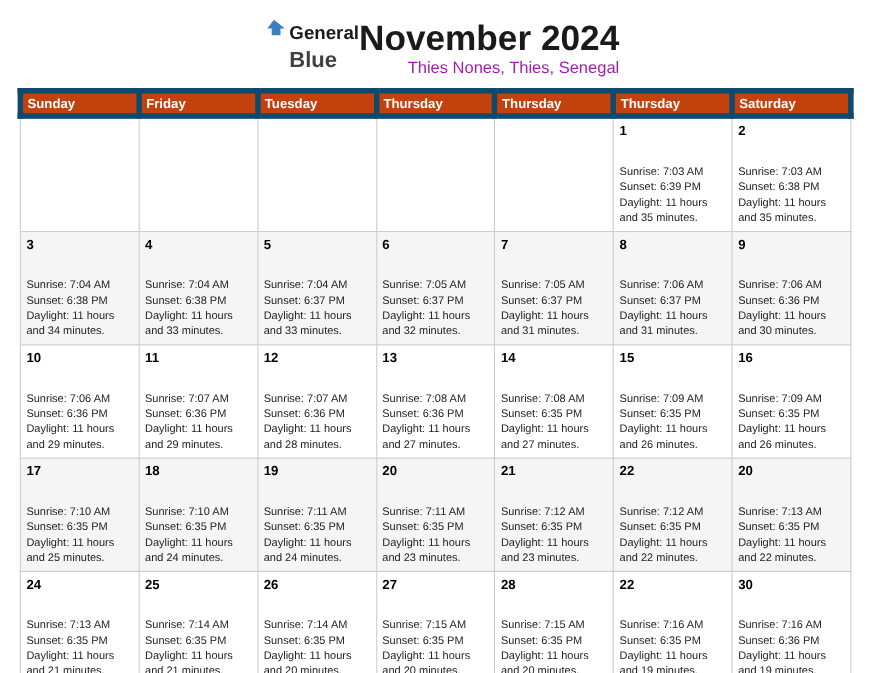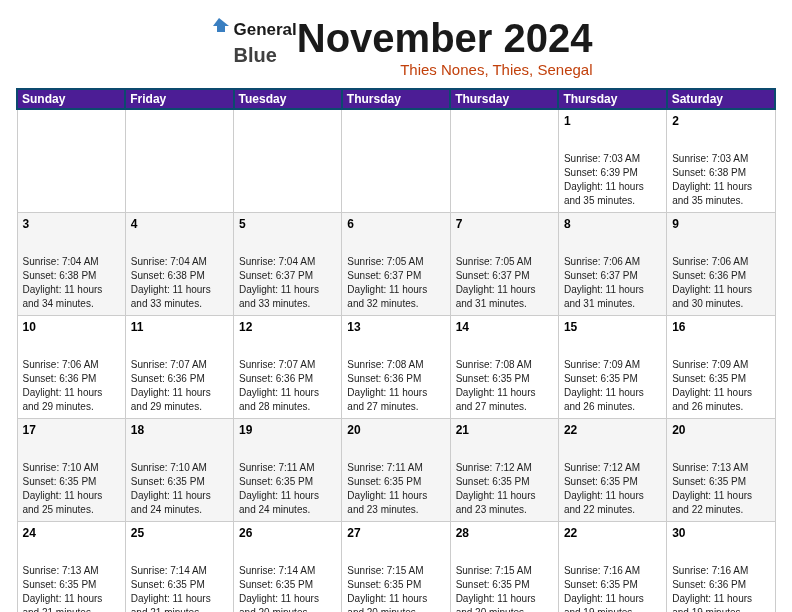--- a/index.html
+++ b/index.html
@@ -18,41 +18,41 @@
     }
     .logo {
       display: flex;
       align-items: center;
       gap: 4px;
     }
     .title-area {
       text-align: right;
     }
     .month-title {
-      font-size: 40px;
+      font-size: 32px;
       font-weight: bold;
       color: #1a1a1a;
     }
     .location-title {
       font-size: 15px;
-      color: #c2410c;
+      color: #a21caf;
     }
     .calendar {
       width: 100%;
       border-collapse: collapse;
       font-size: 11px;
     }
     .calendar th {
-      background-color: #4c1d95;
+      background-color: #c2410c;
       color: #fff;
       padding: 2px 4px;
       text-align: left;
       font-size: 12px;
       font-weight: bold;
-      border: 2px solid #0c4a6e;
+      border: 5px solid #0c4a6e;
     }
     .calendar td {
       border: 1px solid #ccc;
       vertical-align: top;
       padding: 4px 5px;
       width: 107px;
       min-height: 80px;
       background: #fff;
     }
     .calendar tr:nth-child(even) td {

